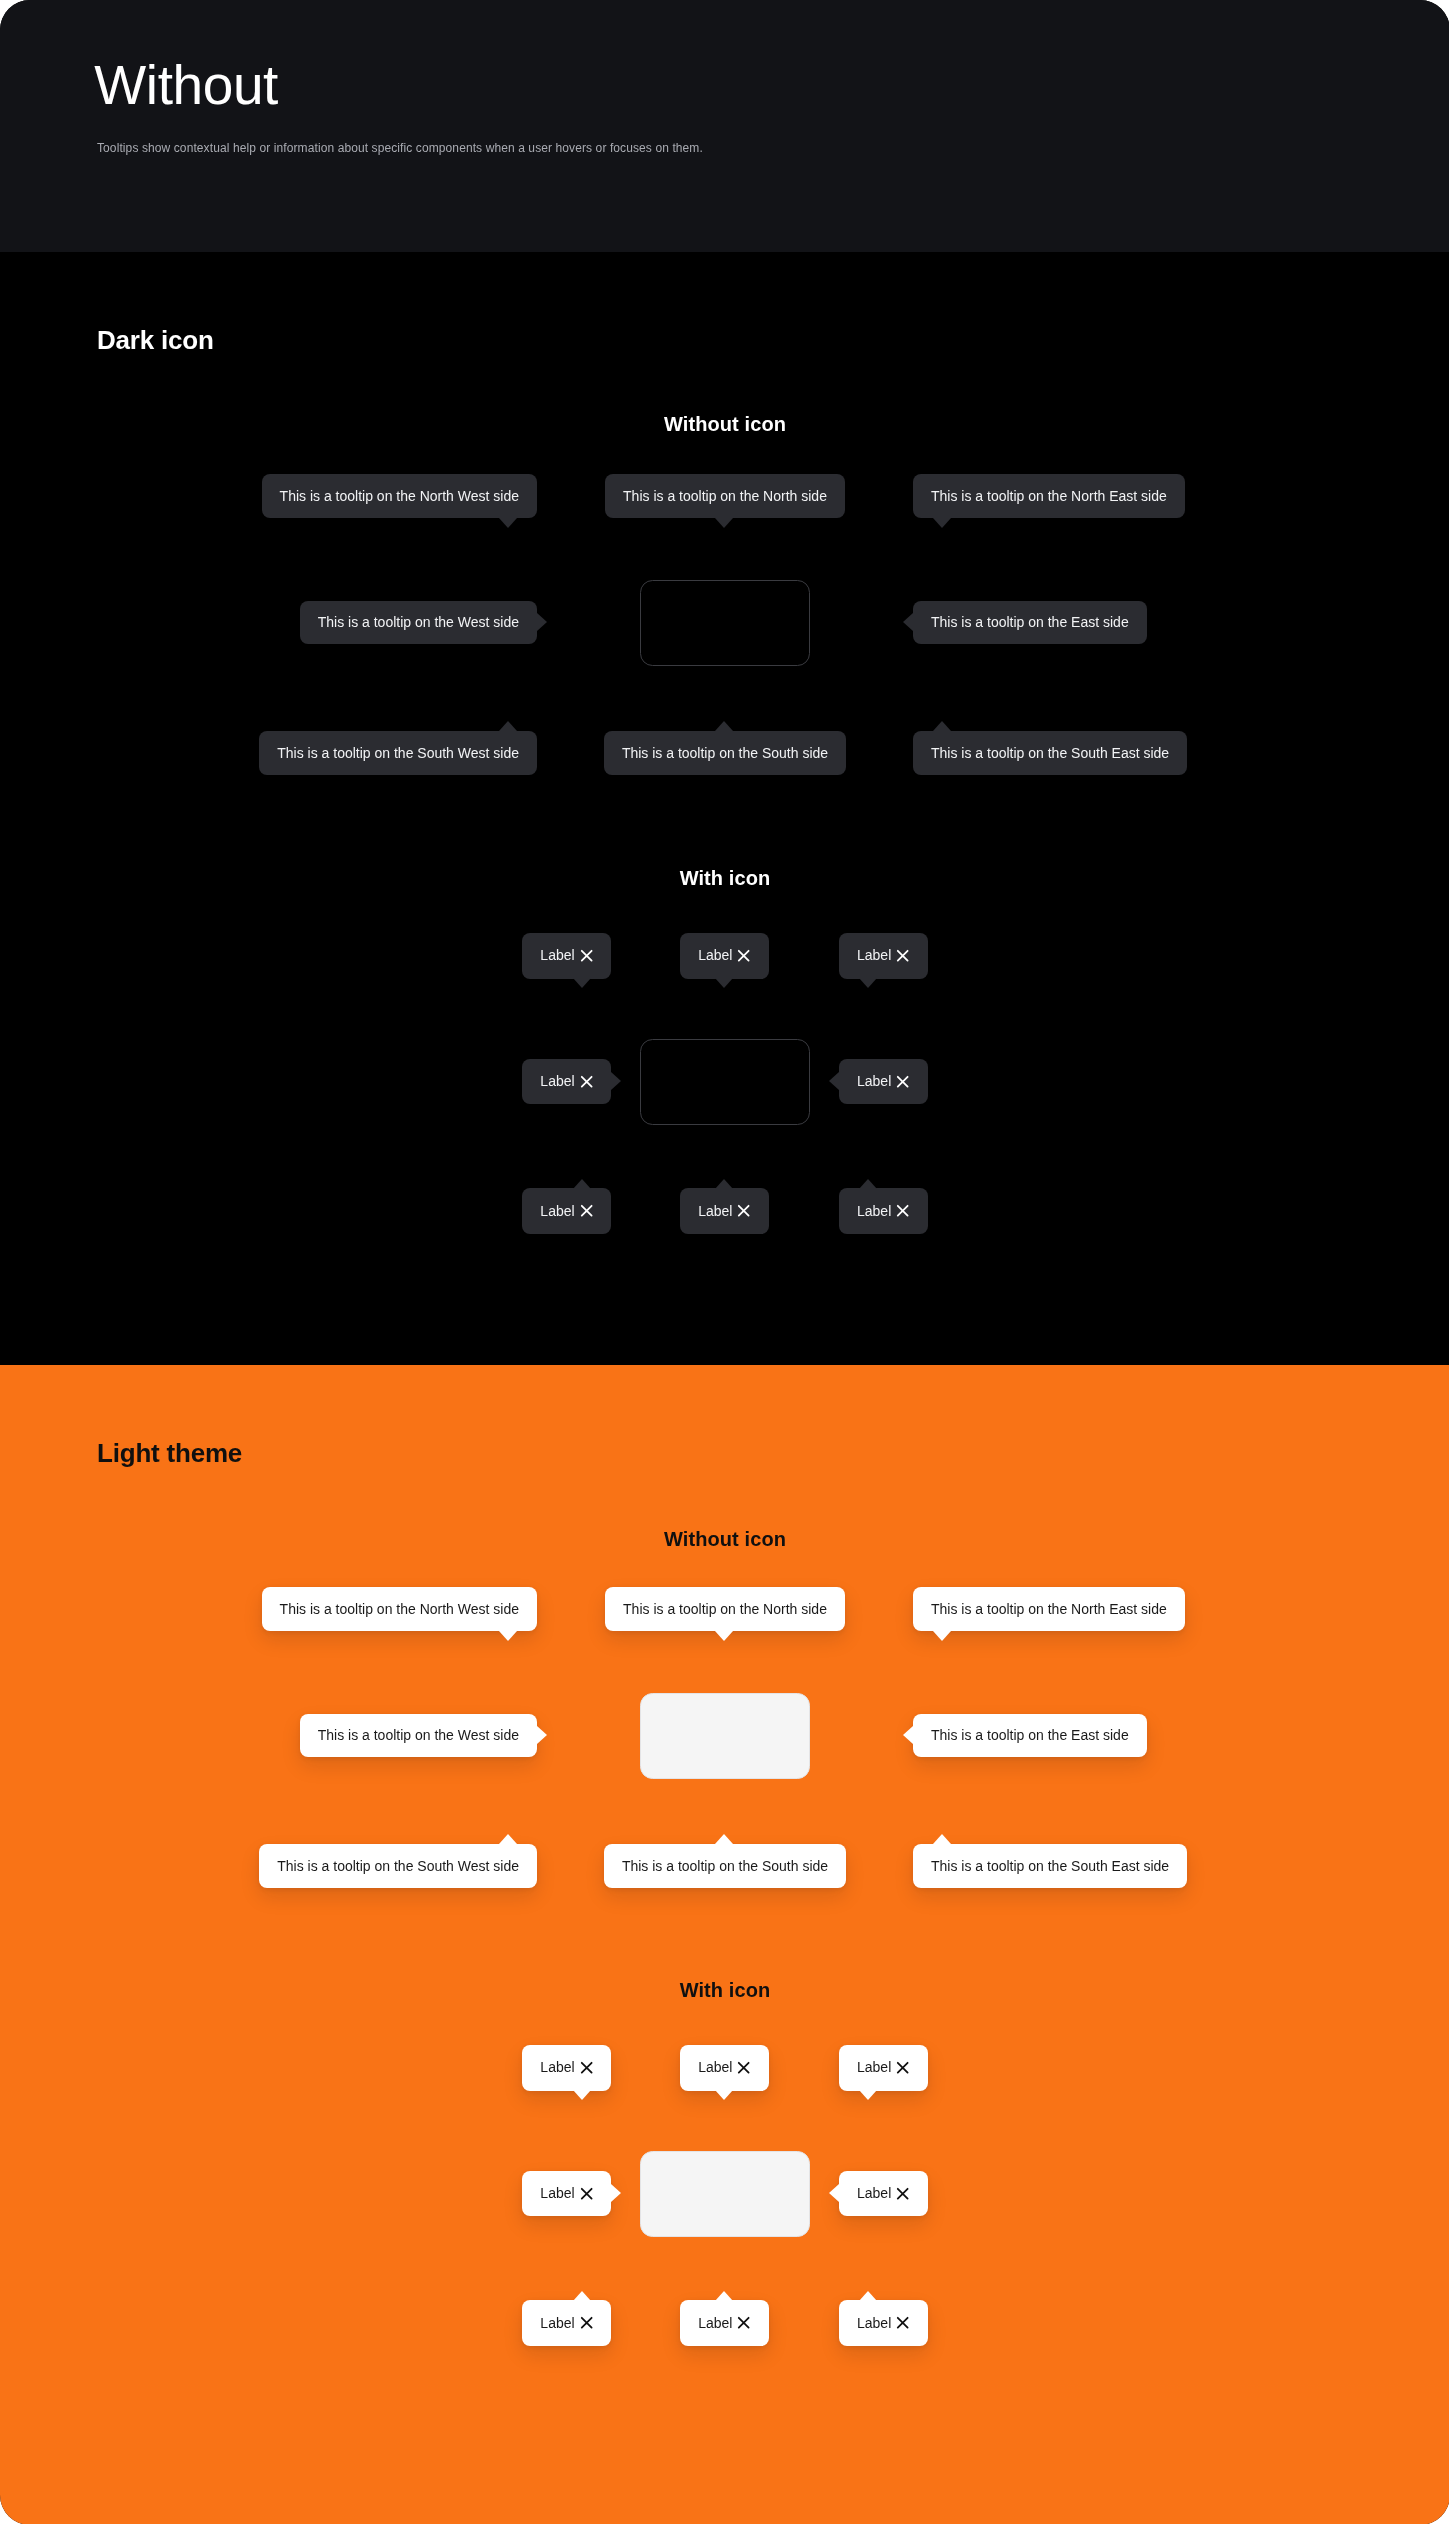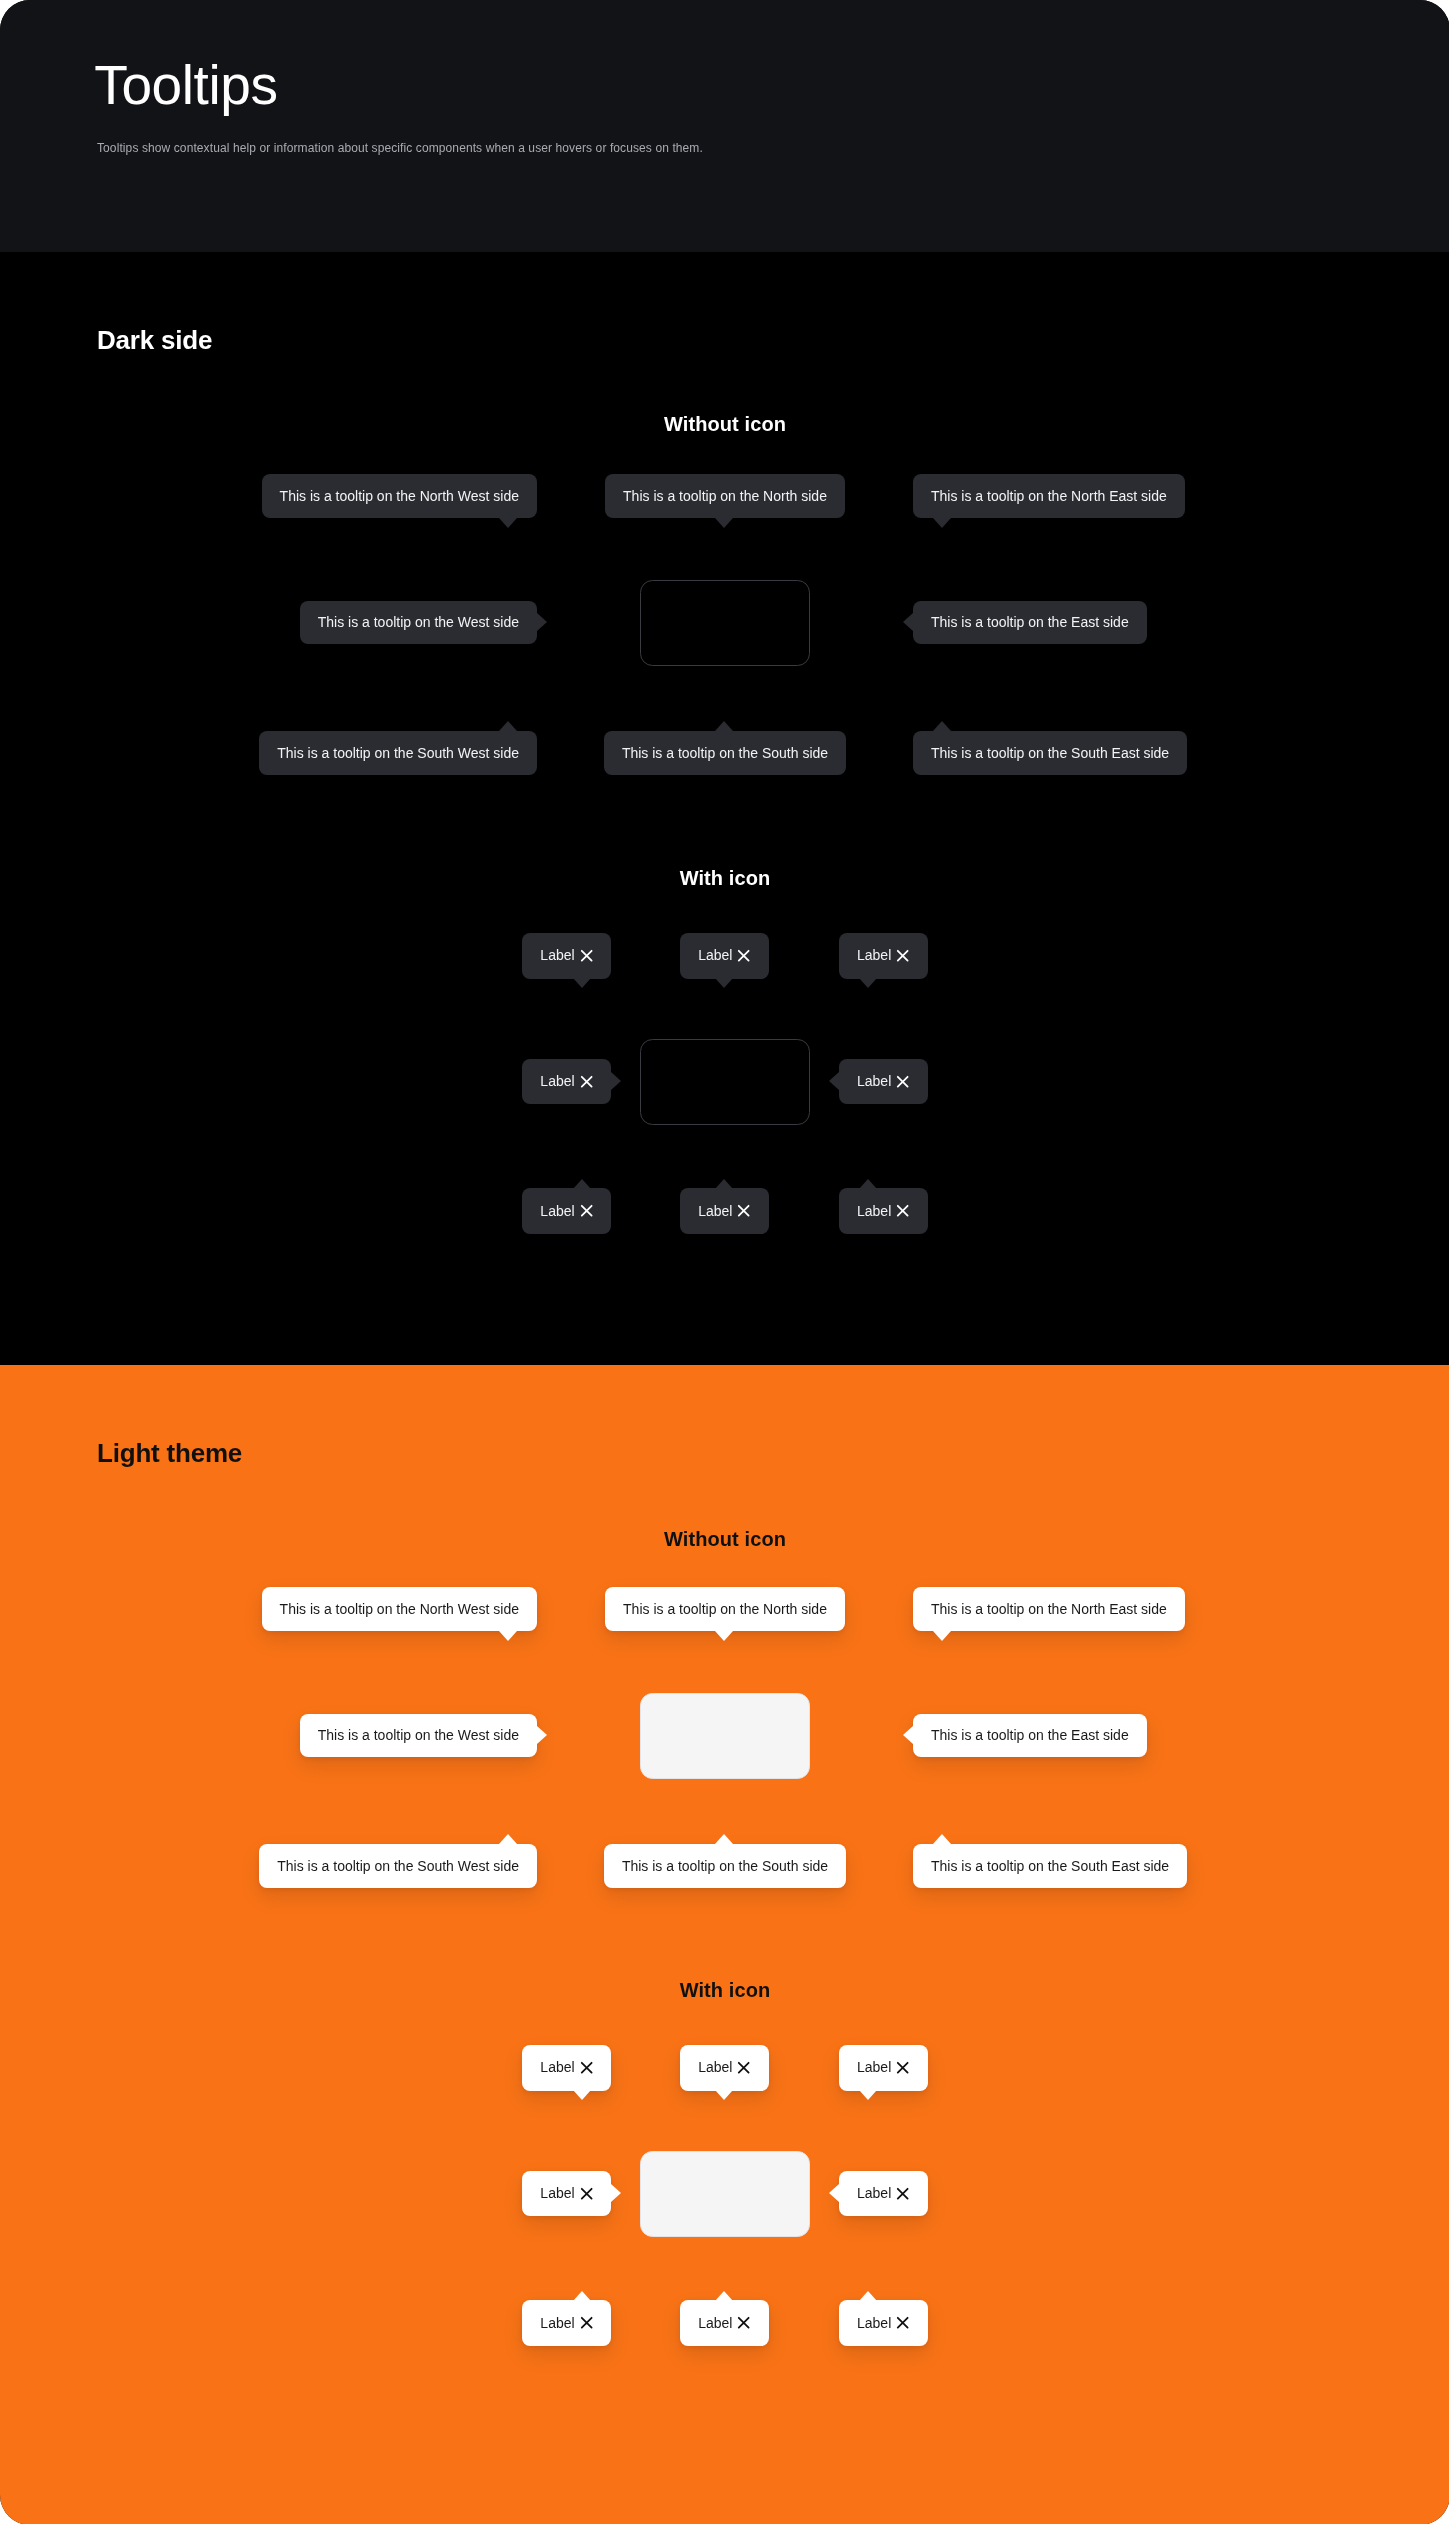--- a/index.html
+++ b/index.html
@@ -210,26 +210,26 @@
     background: #f5f5f5;
   }
   .anchor.icons { width: 170px; height: 86px; }
 </style>
 </head>
 <body>
 
 <div class="page">
 
   <div class="header">
-    <h1 class="page-title">Tooltips</h1>
+    <h1 class="page-title">Without</h1>
     <div class="page-subtitle">Tooltips show contextual help or information about specific components when a user hovers or focuses on them.</div>
   </div>
 
   <div class="section dark">
-    <h2 class="section-title">Dark side</h2>
+    <h2 class="section-title">Dark icon</h2>
 
     <div class="group-title" style="margin-top:57px;">Without icon</div>
 
     <div class="grid" style="margin-top:38px;">
 
       <div class="cell c-left r-top">
         <div class="tip">
           <span>This is a tooltip on the North West side</span>
           <span class="arrow down at-right"></span>
         </div>

